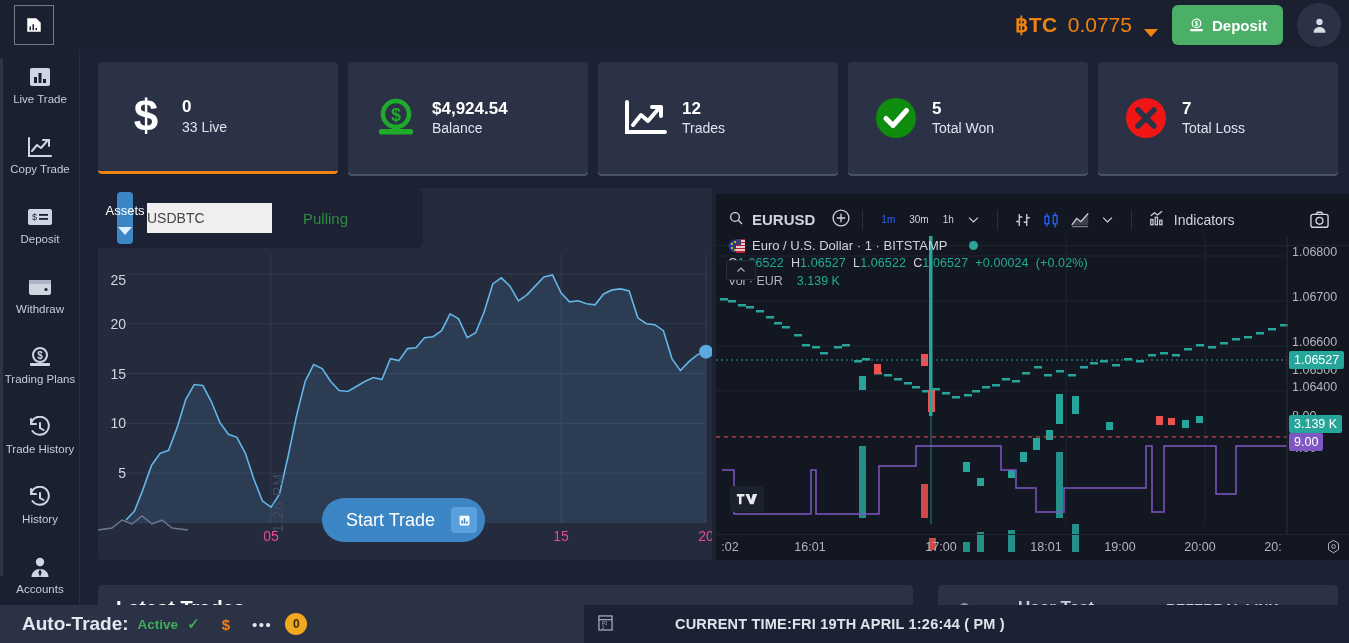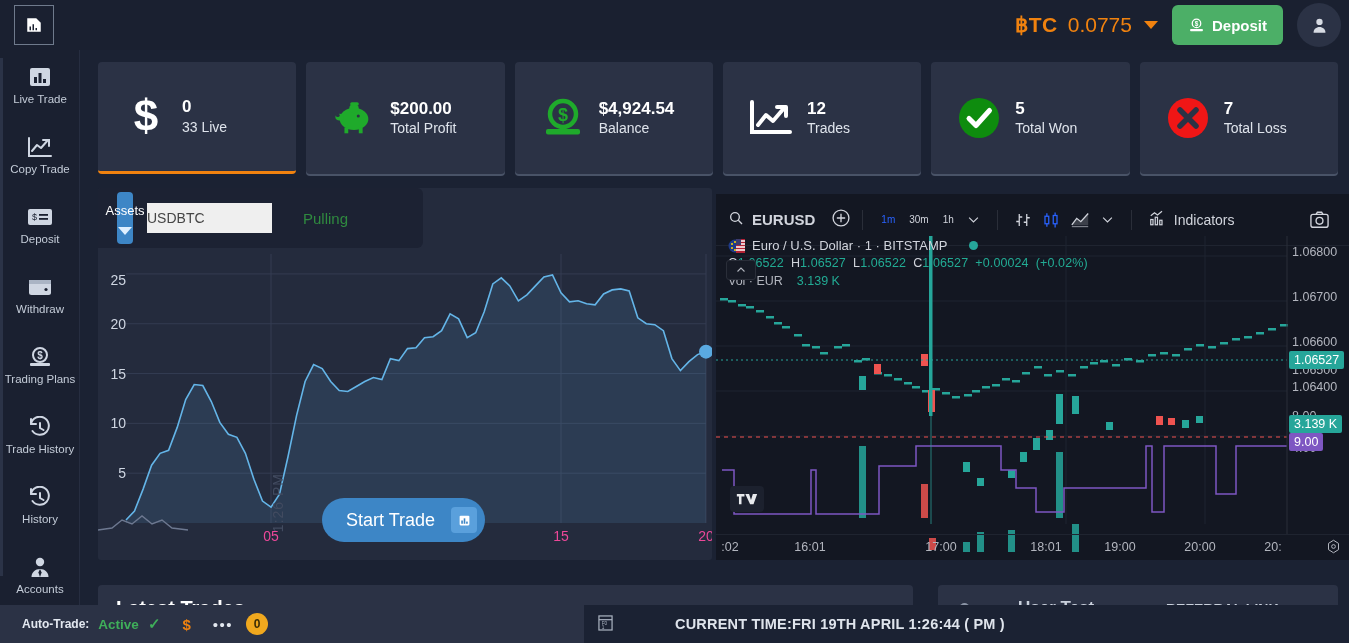--- a/index.html
+++ b/index.html
@@ -18,21 +18,21 @@
   }
   .logo-box {
     position:absolute; left:14px; top:5px; width:40px; height:40px;
     border:1px solid #6f7a8c; display:flex; align-items:center; justify-content:center;
   }
   .logo-glyph { width:18px; height:18px; color:#fff; }
   .topbar-right {
     position:absolute; right:8px; top:0; height:50px;
     display:flex; align-items:center; gap:14px;
   }
-  .btc-wrap { display:flex; align-items:center; gap:10px; }
+  .btc-wrap { display:flex; align-items:flex-end; gap:10px; }
   .btc-sym { color:#f0820f; font-size:21px; font-weight:bold; letter-spacing:.5px; }
   .btc-val { color:#f0820f; font-size:21px; font-weight:400; }
   .caret-down {
     width:0;height:0;border-left:7px solid transparent;border-right:7px solid transparent;
     border-top:8px solid #f0820f; margin-left:2px;
   }
   .deposit-btn {
     display:flex; align-items:center; gap:7px;
     background:#4caf67; color:#fff; border:none; border-radius:6px;
     height:40px; padding:0 16px; font-size:15px; font-weight:bold;
@@ -178,21 +178,21 @@
 
   
   .statusbar {
     position:absolute; left:0; bottom:0; width:1349px; height:38px;
     background:#1b2233; display:flex; align-items:center;
   }
   .sb-left {
     width:584px; height:38px; background:#2b3245;
     display:flex; align-items:center; padding-left:22px; gap:9px;
   }
-  .sb-lab { color:#e3e8f0; font-size:12px; font-weight:bold; }
+  .sb-lab { color:#e3e8f0; font-size:19px; font-weight:bold; }
   .sb-active { color:#3fae5a; font-size:13.5px; font-weight:bold; }
   .sb-check { color:#3fae5a; font-size:15px; font-weight:bold; }
   .sb-dollar { color:#f0820f; font-size:15px; font-weight:bold; margin-left:13px; }
   .sb-dots { color:#e3e8f0; font-size:15px; letter-spacing:1.5px; margin-left:13px; }
   .sb-count {
     width:22px;height:22px;border-radius:50%;background:#f0a81e;color:#3a2c05;
     font-size:12px;font-weight:bold;display:flex;align-items:center;justify-content:center;margin-left:4px;
   }
   .sb-right { flex:1; height:38px; display:flex; align-items:center; padding-left:14px; gap:0; }
   .sb-calendar { margin-right:0; }
@@ -324,38 +324,20 @@
   <div class="cards" id="stat-cards">
       <div class="card first">
         <div class="card-ic">
           <svg width="30" height="44" viewBox="0 0 30 44">
             <text x="15" y="36" font-size="44" font-weight="bold" fill="#ffffff" text-anchor="middle" font-family="Liberation Sans">$</text>
           </svg>
         </div>
         <div class="card-txt">
           <span class="card-val">0</span>
           <span class="card-lbl">33 Live</span>
-        </div>
-      </div>
-      <div class="card">
-        <div class="card-ic">
-          <svg width="46" height="36" viewBox="0 0 46 36">
-            <ellipse cx="23" cy="19" rx="15" ry="11.5" fill="#1faa2b"></ellipse>
-            <circle cx="23" cy="8" r="5" fill="#1faa2b"></circle>
-            <ellipse cx="8" cy="17" rx="4.5" ry="3.5" fill="#1faa2b"></ellipse>
-            <circle cx="6" cy="15" r="2" fill="#2b3245"></circle>
-            <circle cx="27.5" cy="16" r="1.6" fill="#2b3245"></circle>
-            <rect x="13" y="28" width="4" height="6" fill="#1faa2b"></rect>
-            <rect x="28" y="28" width="4" height="6" fill="#1faa2b"></rect>
-            <rect x="19" y="1.5" width="9" height="3.5" rx="1.7" fill="#1faa2b"></rect>
-          </svg>
-        </div>
-        <div class="card-txt">
-          <span class="card-val">$200.00</span>
-          <span class="card-lbl">Total Profit</span>
         </div>
       </div>
       <div class="card">
         <div class="card-ic">
           <svg width="44" height="40" viewBox="0 0 44 40">
             <circle cx="22" cy="16" r="13" fill="none" stroke="#1faa2b" stroke-width="4.5"></circle>
             <text x="22" y="23" font-size="18" fill="#1faa2b" text-anchor="middle" font-family="Liberation Sans" font-weight="bold">$</text>
             <rect x="5" y="31" width="34" height="5.5" rx="2" fill="#1faa2b"></rect>
           </svg>
         </div>

